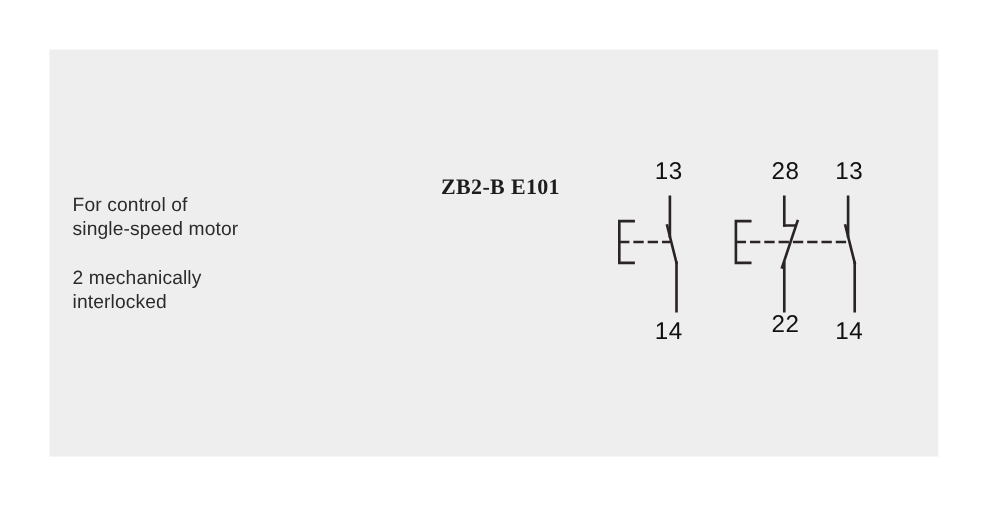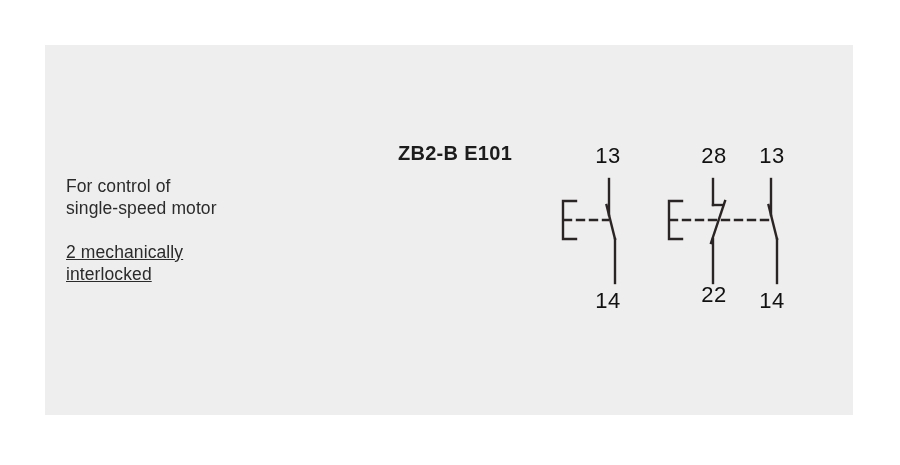--- a/index.html
+++ b/index.html
@@ -31,41 +31,40 @@
   }
   .desc-para {
     color: #2b2b2b;
     font-size: 17.5px;
     line-height: 22px;
     letter-spacing: 0.1px;
     white-space: pre-line;
   }
   .desc-para.second {
     margin-top: 22px;
-    text-decoration: underline;
   }
   
   .ref-col {
     position: absolute;
     left: 300px;
     top: 0;
     width: 220px;
     height: 370px;
   }
   .ref-group {
     position: absolute;
     width: 100%;
     text-align: center;
     color: #1c1c1c;
     font-size: 20px;
     font-weight: bold;
     letter-spacing: 0.3px;
     line-height: 25px;
   }
-  .ref-group.one  { top: 96px; }
+  .ref-group.one  { top: 113px; font-family: Liberation Serif, serif; }
   .ref-group.two  { top: 182px; }
   .ref-plus {
     font-size: 19px;
     font-weight: bold;
     line-height: 23px;
   }
   
   .sym-area {
     position: absolute;
     left: 508px;

